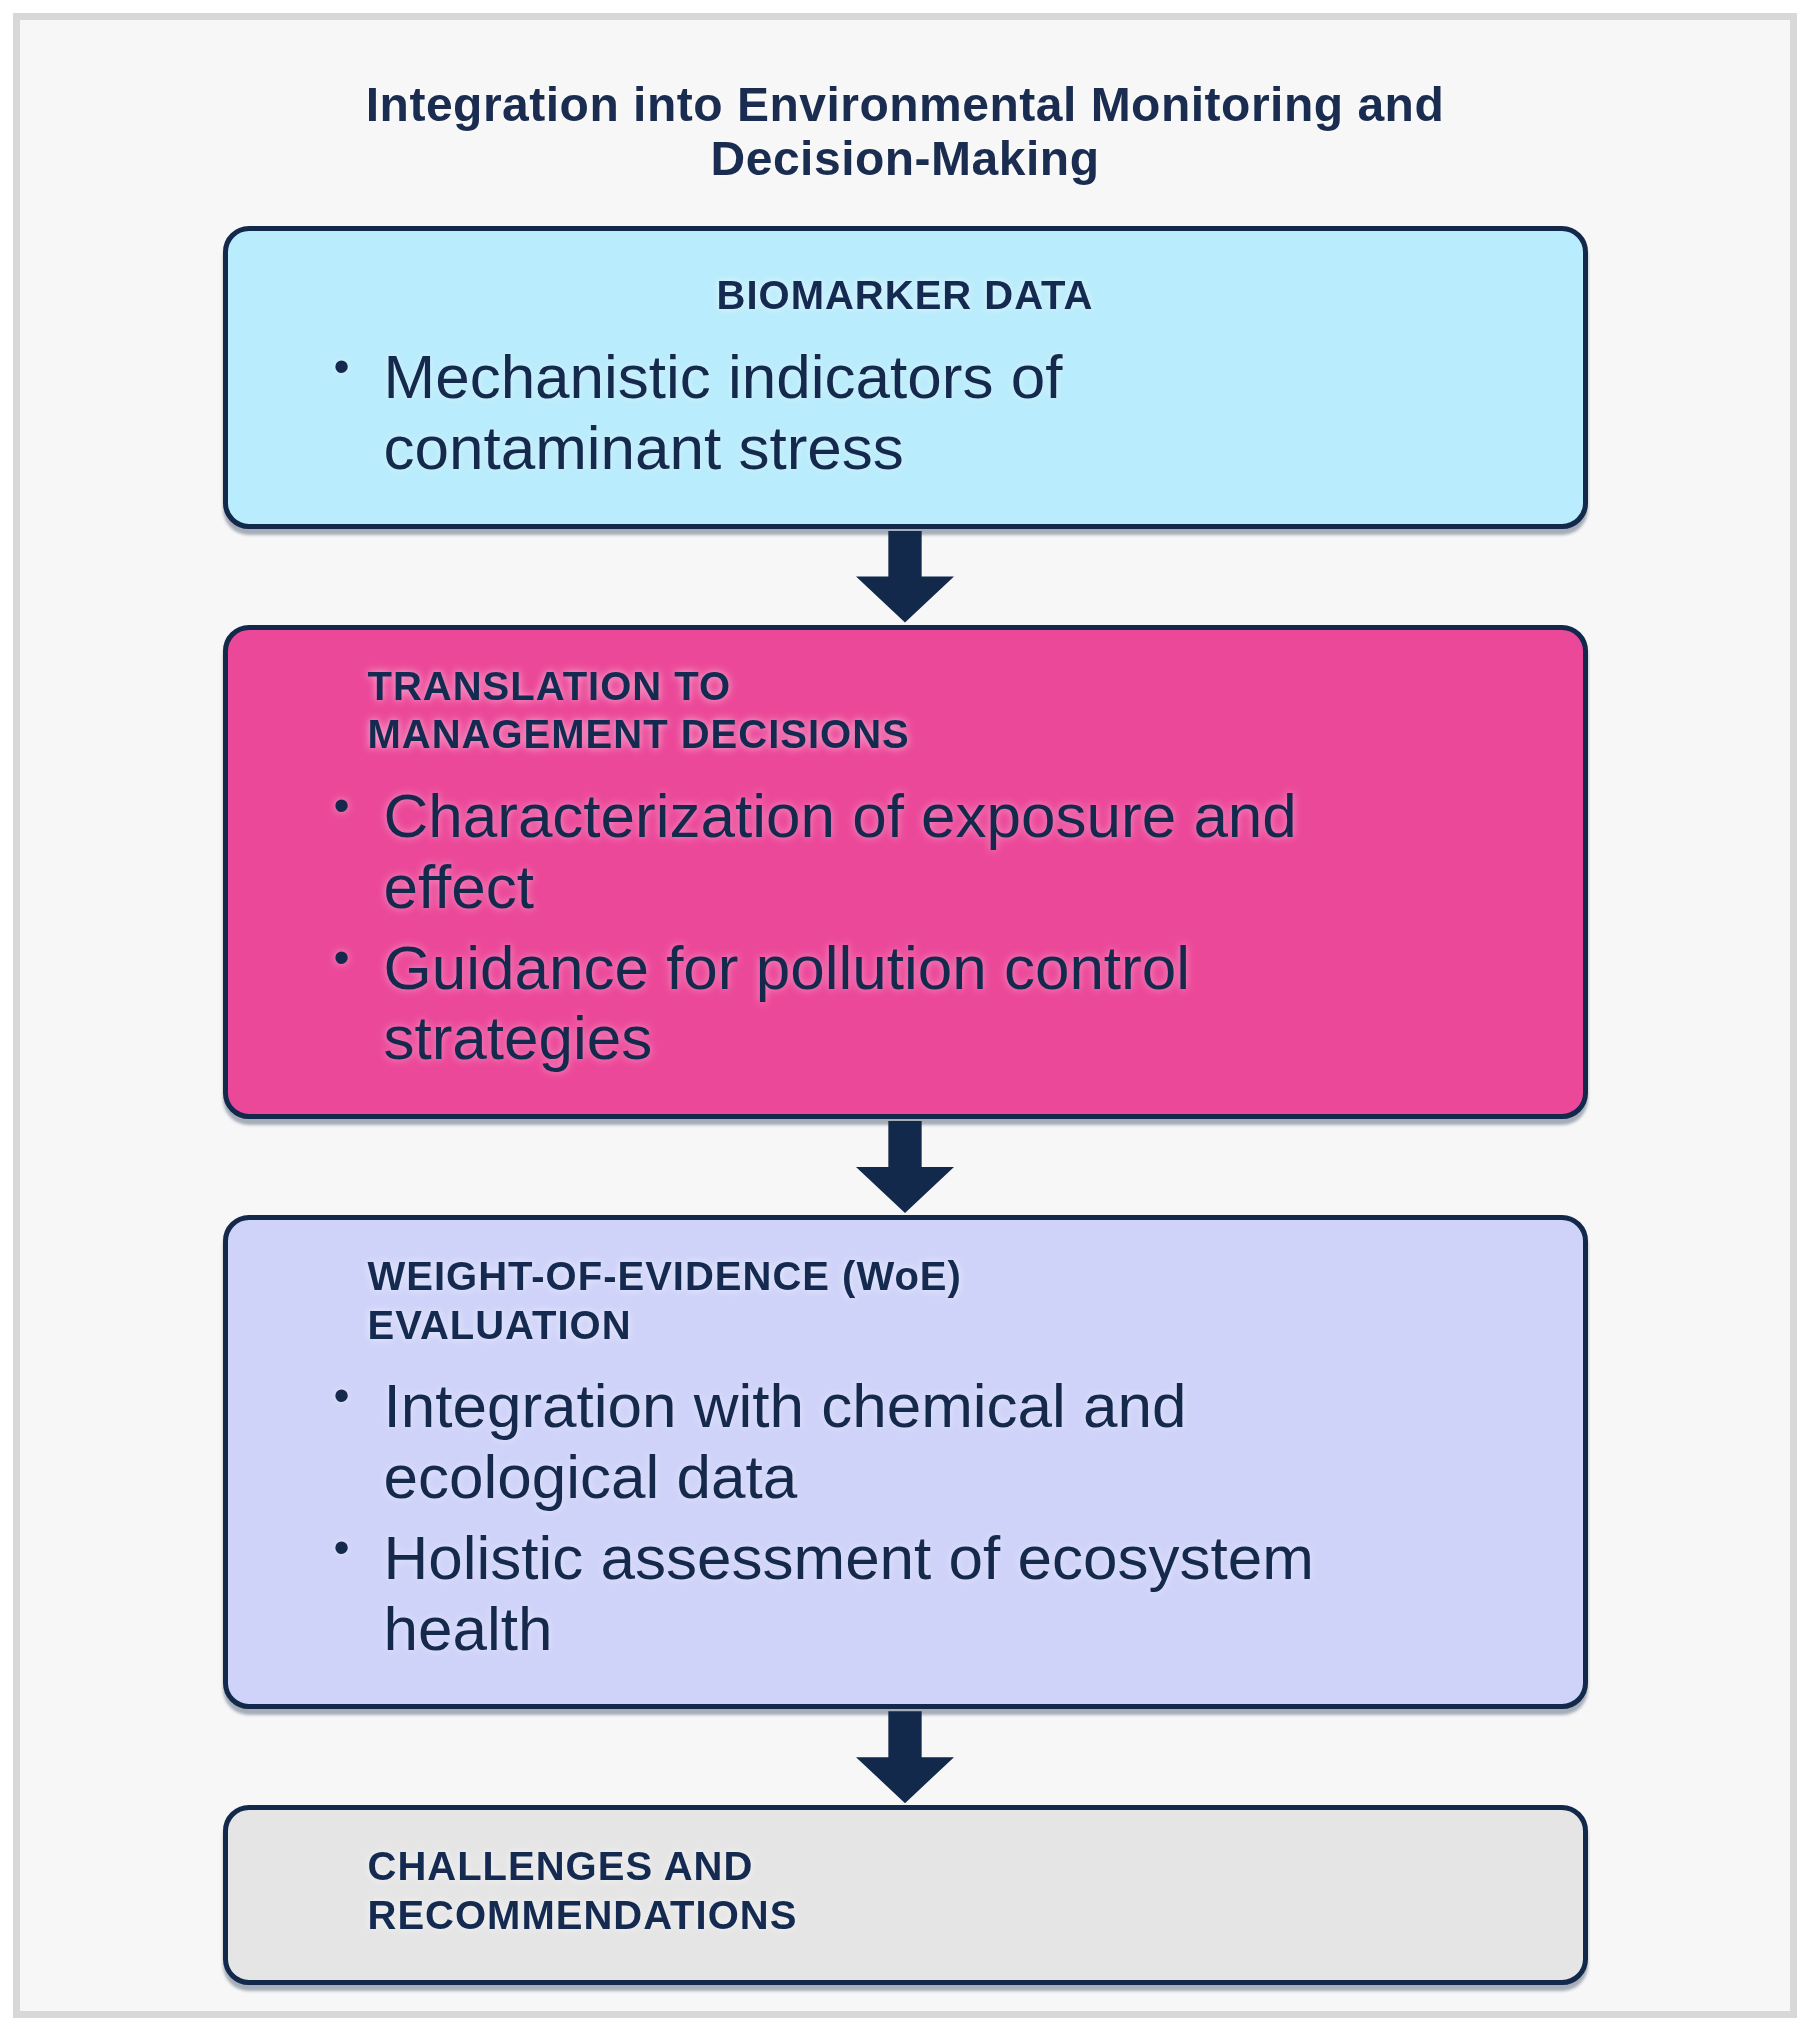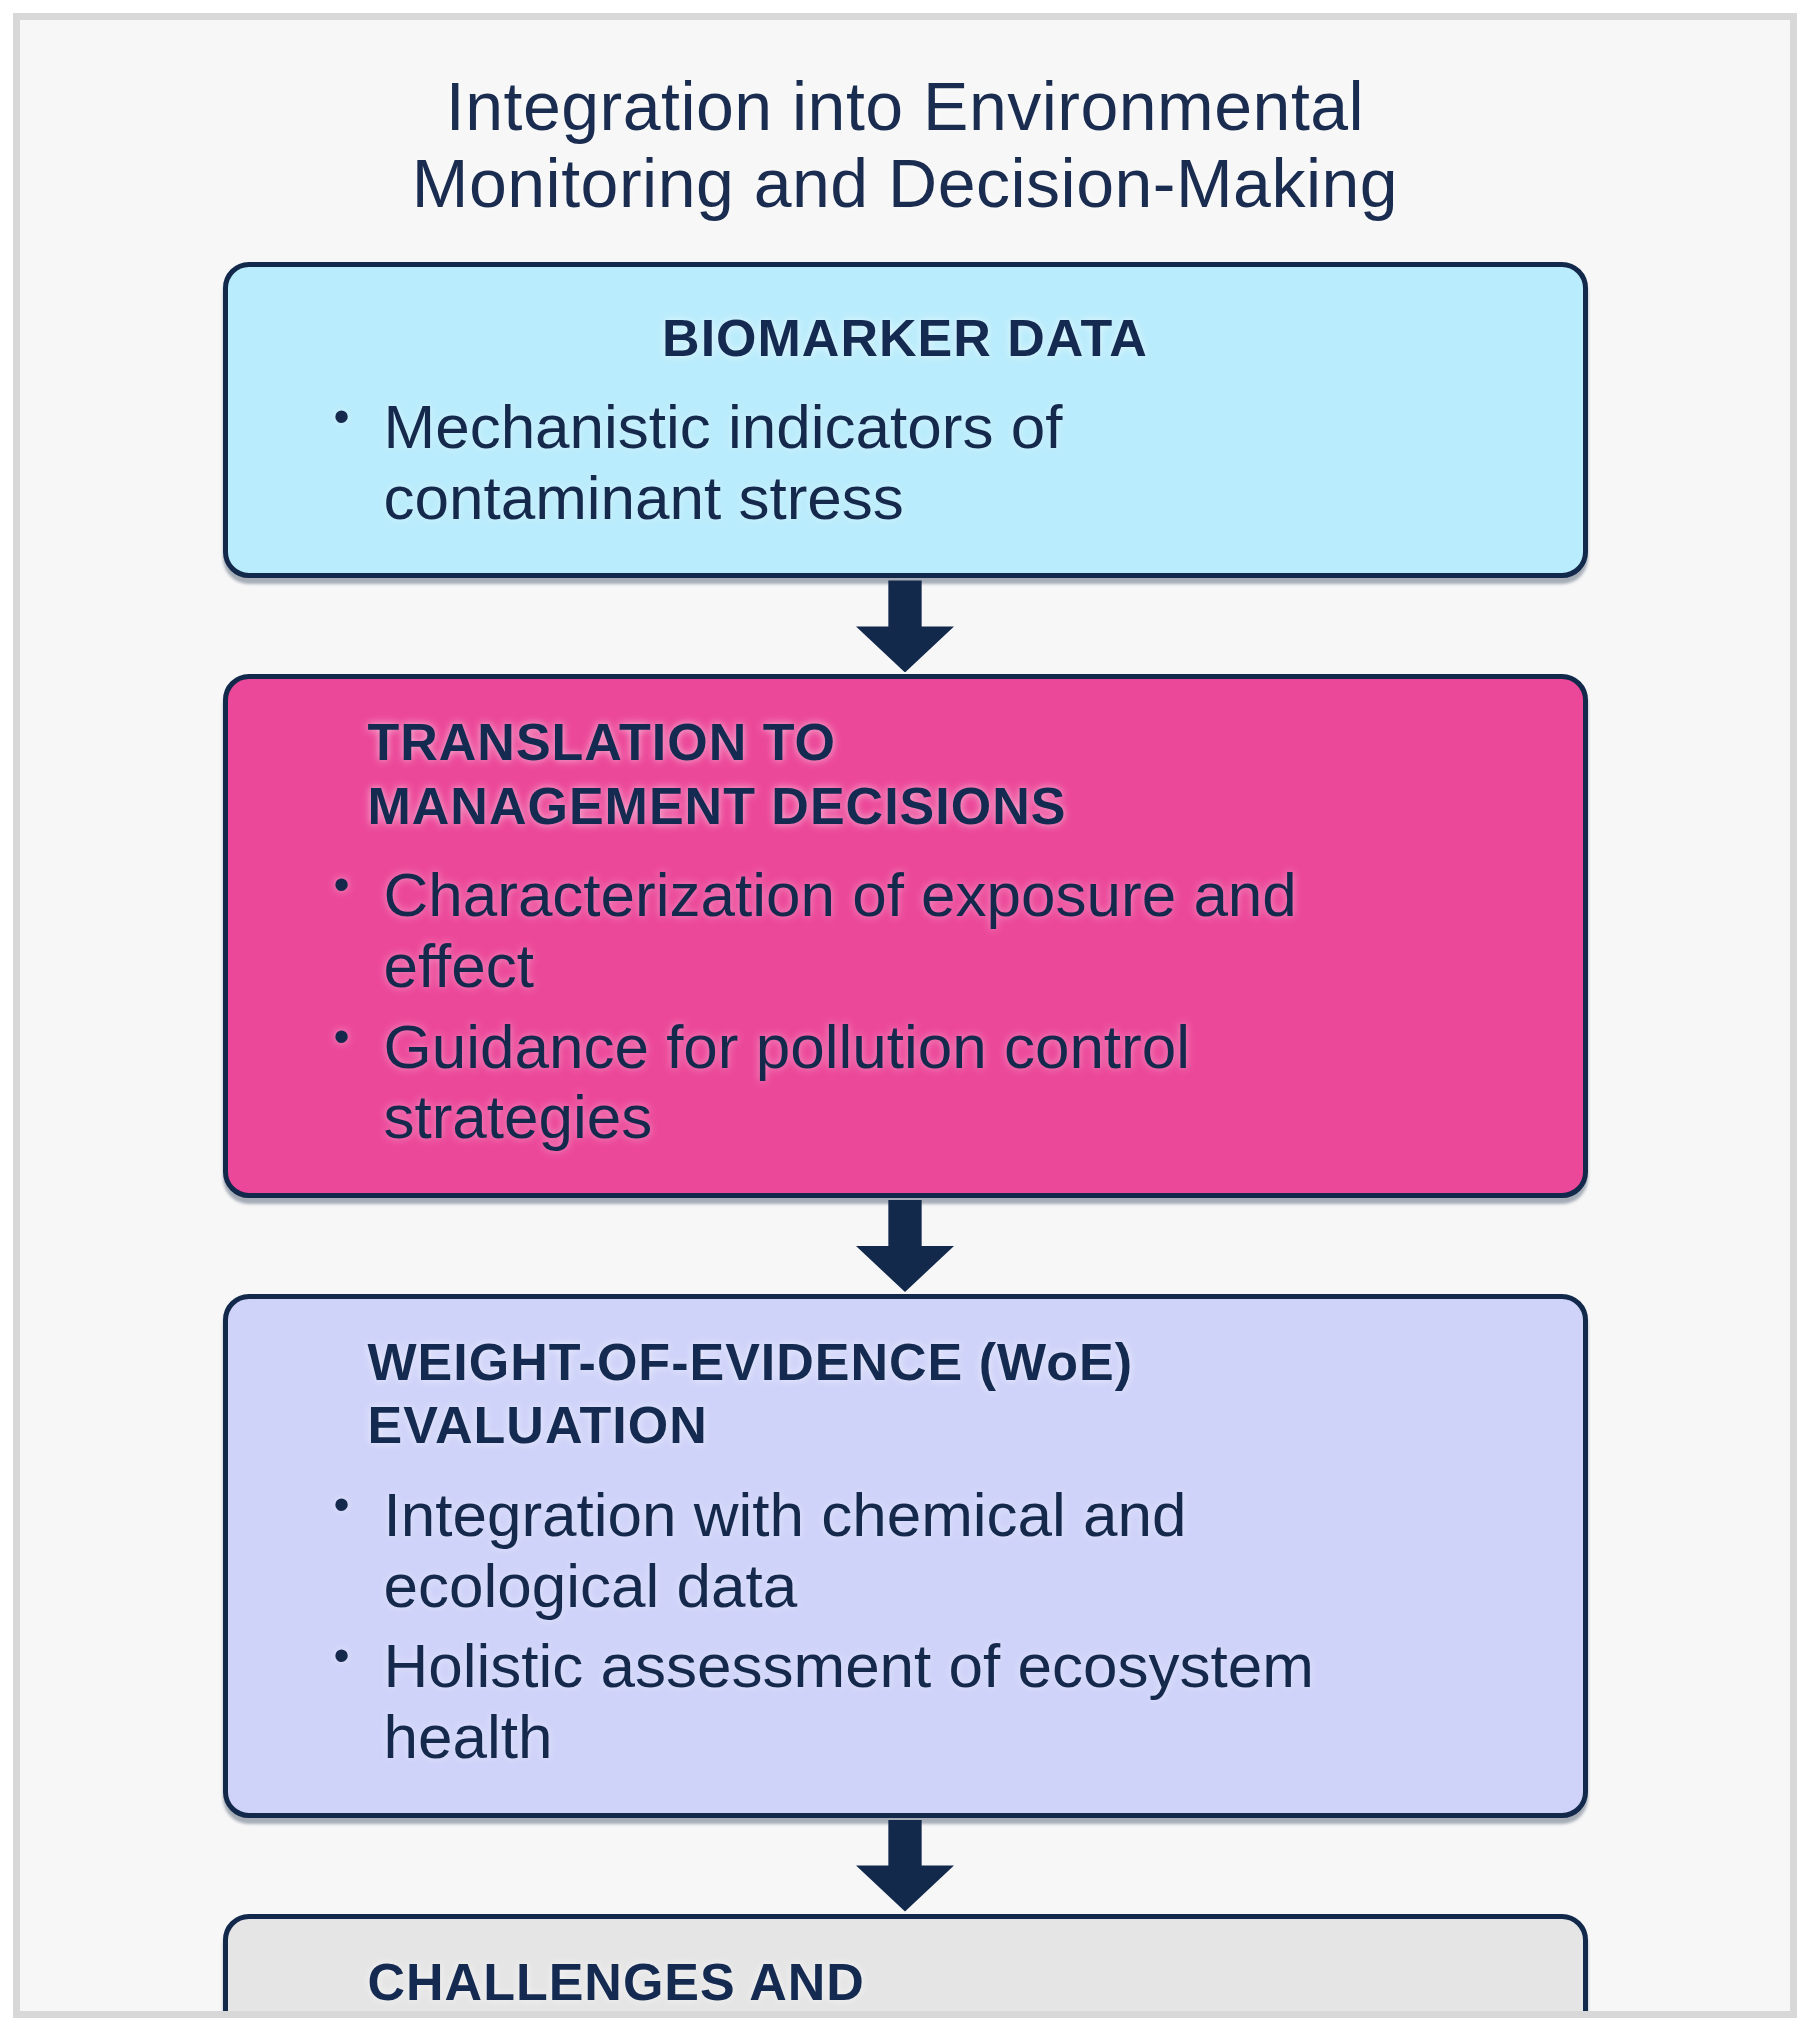--- a/index.html
+++ b/index.html
@@ -19,26 +19,26 @@
   .frame {
     width: 100%;
     height: 100%;
     box-sizing: border-box;
     border: 7px solid #d8d8d8;
     background: #f7f7f8;
     padding-top: 46px;
     overflow: hidden;
   }
   .title {
-    margin: 2px auto;
+    margin: 12px auto;
     max-width: 1250px;
     text-align: center;
-    font-size: 68px;
+    font-size: 48px;
     line-height: 1.13;
-    font-weight: 400;
+    font-weight: 700;
     letter-spacing: 0.5px;
     color: #1a2c4f;
     text-shadow: 0 0 10px rgba(255,255,255,0.6);
   }
   .flow {
     width: 1365px;
     margin: 40px auto 0;
     display: flex;
     flex-direction: column;
     align-items: center;
@@ -50,21 +50,21 @@
     border-radius: 26px;
     padding: 32px 60px 40px 140px;
     box-shadow: 0 6px 3px rgba(15, 34, 64, 0.35);
   }
   .box-biomarker   { background: #b9ecfc; }
   .box-translation { background: #ec4899; }
   .box-woe         { background: #cfd3f9; }
   .box-challenges  { background: #e5e5e5; }
   .heading {
     margin: 0;
-    font-size: 52px;
+    font-size: 40px;
     line-height: 1.22;
     font-weight: 700;
     letter-spacing: 1px;
     color: #142a50;
     text-shadow: 0 0 9px rgba(255,255,255,0.65);
   }
   .heading .hline { display: block; }
   .box-biomarker .heading {
     text-align: center;
     margin-left: -80px; 

